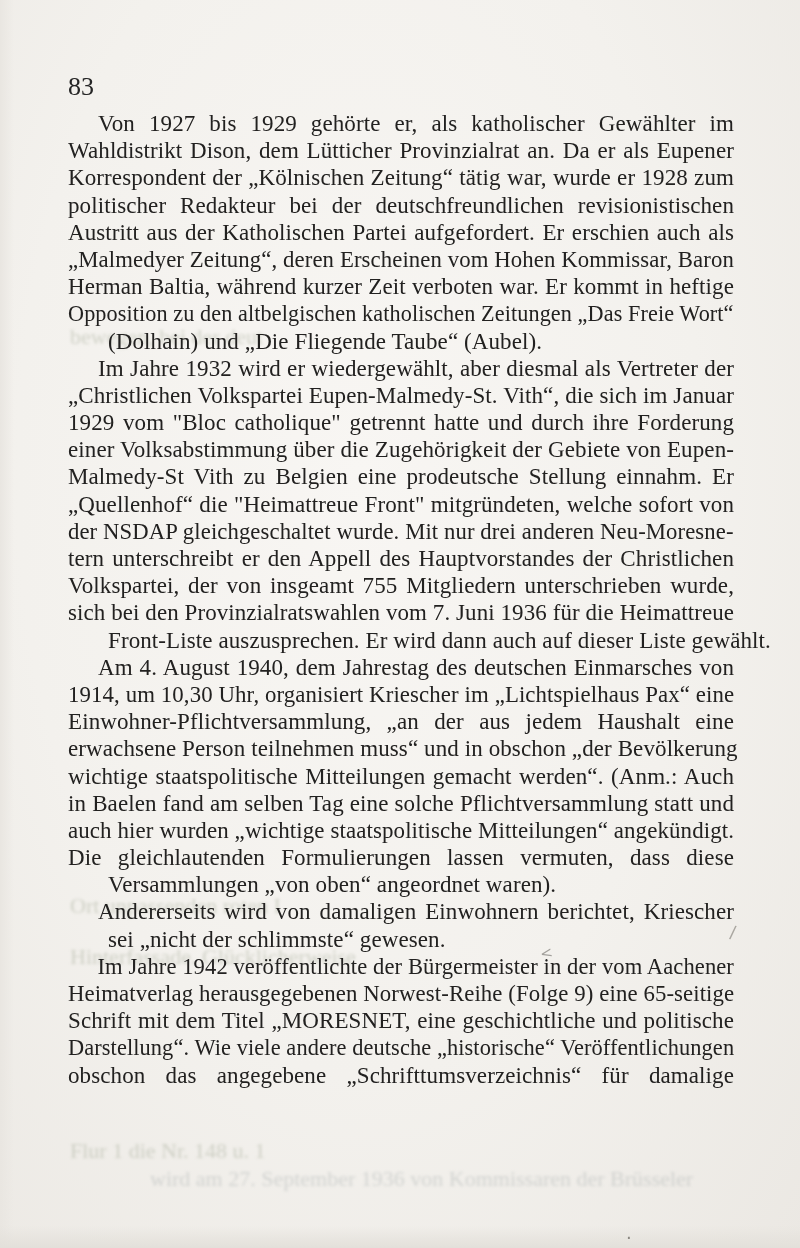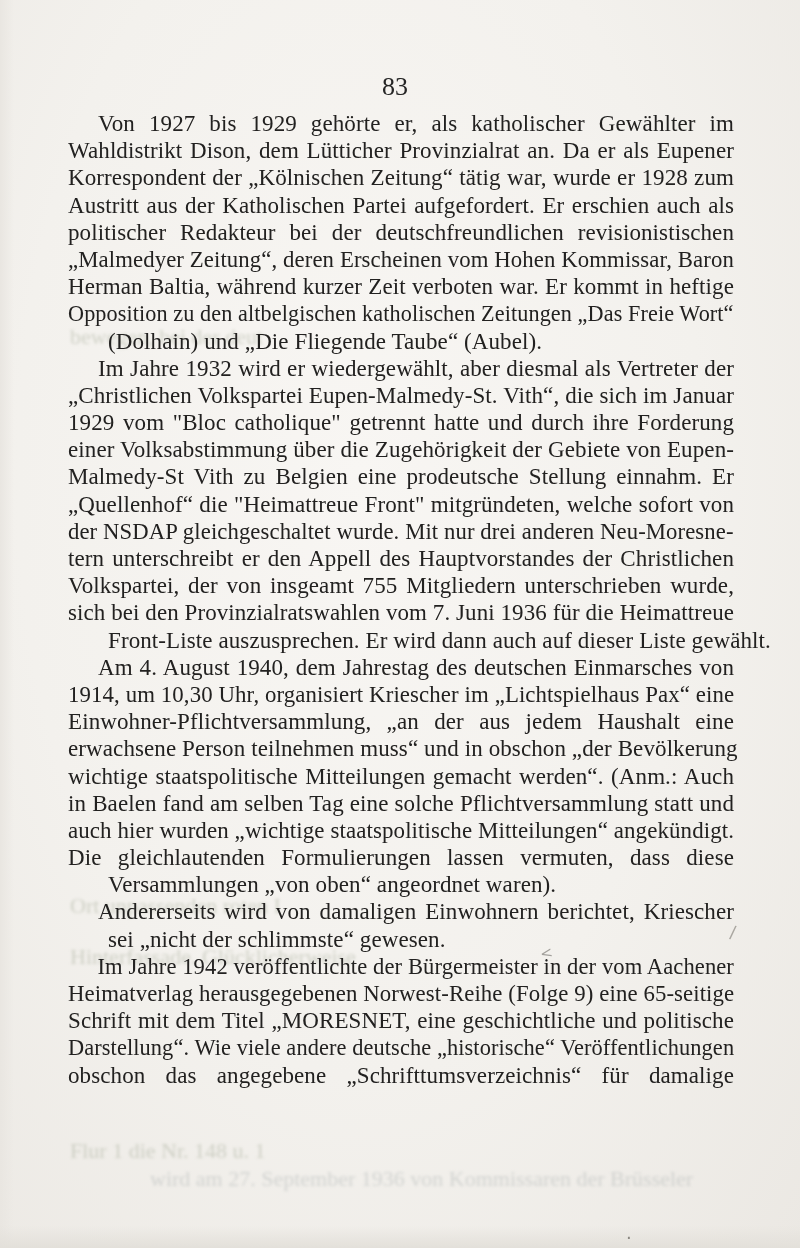--- a/index.html
+++ b/index.html
@@ -17,21 +17,21 @@
       linear-gradient(to right, #e9e6e1 0px, rgba(233,230,225,0) 14px),
       radial-gradient(ellipse at 45% 38%, #f8f6f3 0%, #f3f1ed 55%, #ebe8e3 100%);
     font-family: "Liberation Serif", "DejaVu Serif", serif;
     color: #212121;
   }
   .page-number {
     position: absolute;
     top: 72px;
     left: 68px;
     width: 654px;
-    text-align: center;
+    text-align: left;
     font-size: 26px;
     line-height: 30px;
     color: #262626;
   }
   .text-block {
     position: absolute;
     left: 68px;
     top: 110px;
     width: 666px;
   }
@@ -95,22 +95,22 @@
       <div class="ghost cool" style="left: 150px; top: 1166px;">wird am 27. September 1936 von Kommissaren der Brüsseler</div>
     </div>
 
   <div class="page-number">83</div>
 
   <div class="text-block">
       <div class="paragraph">
         <div class="line first">Von 1927 bis 1929 gehörte er, als katholischer Gewählter im</div>
         <div class="line">Wahldistrikt Dison, dem Lütticher Provinzialrat an. Da er als Eupener</div>
         <div class="line">Korrespondent der „Kölnischen Zeitung“ tätig war, wurde er 1928 zum</div>
+        <div class="line">politischer Redakteur bei der deutschfreundlichen revisionistischen</div>
         <div class="line">Austritt aus der Katholischen Partei aufgefordert. Er erschien auch als</div>
-        <div class="line">politischer Redakteur bei der deutschfreundlichen revisionistischen</div>
         <div class="line" style="transform-origin: left center; transform: scaleX(0.989599); text-align-last: left;">„Malmedyer Zeitung“, deren Erscheinen vom Hohen Kommissar, Baron</div>
         <div class="line">Herman Baltia, während kurzer Zeit verboten war. Er kommt in heftige</div>
         <div class="line" style="transform-origin: left center; transform: scaleX(0.965217); text-align-last: left;">Opposition zu den altbelgischen katholischen Zeitungen „Das Freie Wort“</div>
         <div class="line last">(Dolhain) und „Die Fliegende Taube“ (Aubel).</div>
       </div>
       <div class="paragraph">
         <div class="line first">Im Jahre 1932 wird er wiedergewählt, aber diesmal als Vertreter der</div>
         <div class="line">„Christlichen Volkspartei Eupen-Malmedy-St. Vith“, die sich im Januar</div>
         <div class="line">1929 vom "Bloc catholique" getrennt hatte und durch ihre Forderung</div>
         <div class="line">einer Volksabstimmung über die Zugehörigkeit der Gebiete von Eupen-</div>

